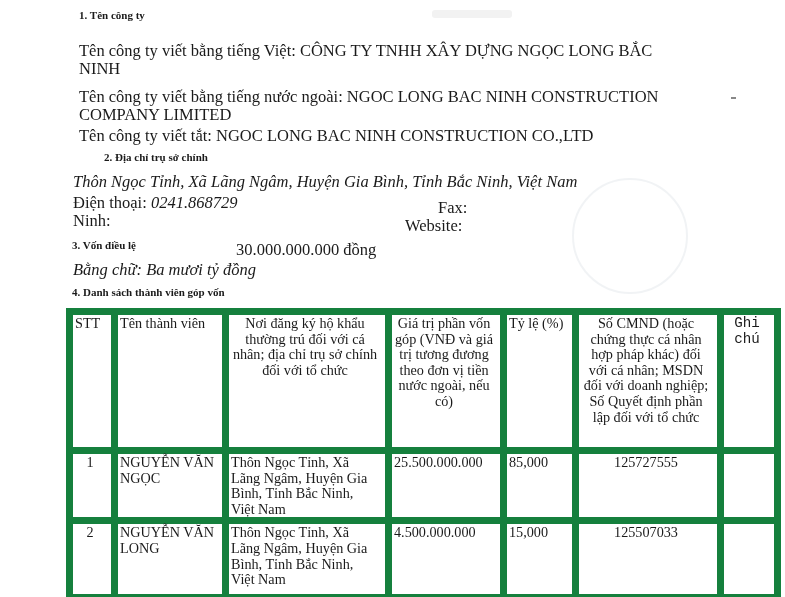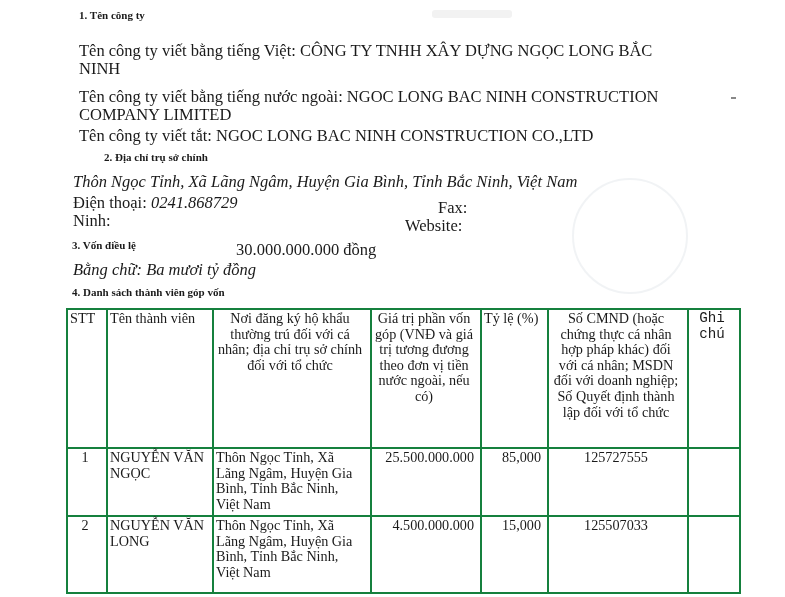--- a/index.html
+++ b/index.html
@@ -57,27 +57,27 @@
     }
     table.members {
       position: absolute;
       left: 66px;
       top: 308px;
       border-collapse: collapse;
       font-size: 14.2px;
       line-height: 15.6px;
     }
     table.members td, table.members th {
-      border: 2px solid #15803d;
+      border: 7px solid #15803d;
       vertical-align: top;
       padding: 1px 6px 0 2px;
       font-weight: normal;
     }
     th.c { text-align: center; }
-    td.r { text-align: right; }
+    td.r { text-align: left; }
     td.c { text-align: center; }
     .w-stt { width: 30px; }
     .w-name { width: 96px; }
     .w-addr { width: 148px; }
     .w-val { width: 100px; }
     .w-pct { width: 57px; }
     .w-id { width: 130px; }
     .w-note { width: 42px; font-family: Liberation Mono, monospace; }
     tr.hdr { height: 139px; }
     tr.r1 { height: 68px; }
@@ -114,21 +114,21 @@
 <div class="line h" style="left:72px; top:283px;">4. Danh sách thành viên góp vốn</div>
 
 <table class="members">
   <tbody>
       <tr class="hdr">
     <th class="w-stt" style="text-align:left;">STT</th>
     <th class="w-name" style="text-align:left;">Tên thành viên</th>
     <th class="w-addr c">Nơi đăng ký hộ khẩu thường trú đối với cá nhân; địa chỉ trụ sở chính đối với tổ chức</th>
     <th class="w-val c">Giá trị phần vốn góp (VNĐ và giá trị tương đương theo đơn vị tiền nước ngoài, nếu có)</th>
     <th class="w-pct" style="text-align:left;">Tỷ lệ (%)</th>
-    <th class="w-id c">Số CMND (hoặc chứng thực cá nhân hợp pháp khác) đối với cá nhân; MSDN đối với doanh nghiệp; Số Quyết định thành lập đối với tổ chức</th>
+    <th class="w-id c">Số CMND (hoặc chứng thực cá nhân hợp pháp khác) đối với cá nhân; MSDN đối với doanh nghiệp; Số Quyết định phần lập đối với tổ chức</th>
     <th class="w-note c">Ghi chú</th>
   </tr>
   <tr class="r1">
     <td class="c">1</td>
     <td>NGUYỄN VĂN NGỌC</td>
     <td>Thôn Ngọc Tỉnh, Xã Lãng Ngâm, Huyện Gia Bình, Tỉnh Bắc Ninh, Việt Nam</td>
     <td class="r">25.500.000.000</td>
     <td class="r">85,000</td>
     <td class="c">125727555</td>
     <td></td>

